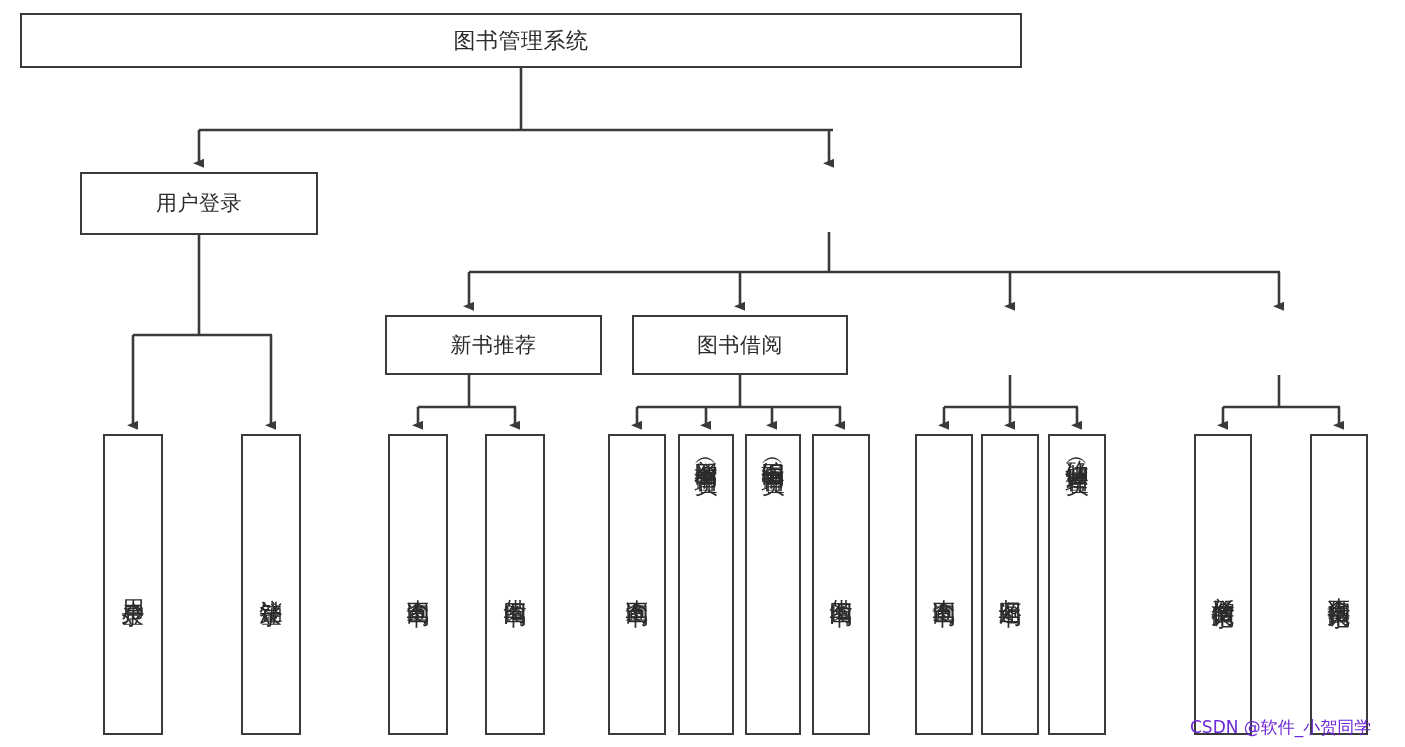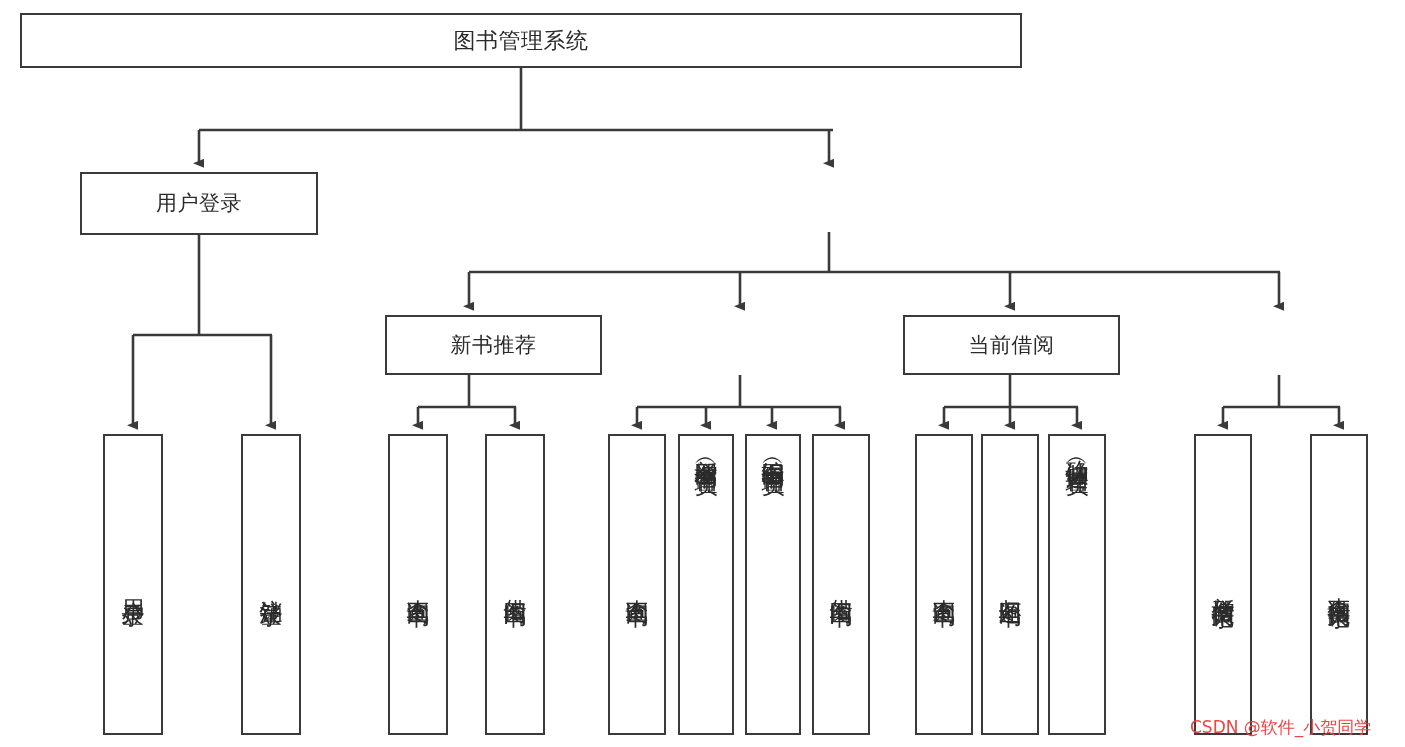--- a/index.html
+++ b/index.html
@@ -65,21 +65,21 @@
     letter-spacing: 2px;
     white-space: nowrap;
   }
   .node.vert.centered {
     align-items: center;
     padding-top: 0;
   }
   .watermark {
     position: absolute;
     font-size: 17px;
-    color: #ef4444;
+    color: #6d28d9;
     white-space: nowrap;
     z-index: 5;
     font-family: "DejaVu Sans", "Liberation Sans", sans-serif;
   }
 </style>
 </head>
 <body>
 
 <div id="canvas">
 
@@ -139,24 +139,24 @@
 
   <div class="node horiz" style="left:80px; top:172px; width:238px; height:63px;">
     <span class="label">用户登录</span>
   </div>
 
 
   <div class="node horiz" style="left:361px; top:315px; width:217px; height:60px;margin-left:24px;">
     <span class="label">新书推荐</span>
   </div>
 
-
-  <div class="node horiz" style="left:903px; top:315px; width:217px; height:60px;">
-    <span class="label">当前借阅</span>
-  </div>
+  <div class="node horiz" style="left:632px; top:315px; width:216px; height:60px;">
+    <span class="label">图书借阅</span>
+  </div>
+
 
 
   <div class="node vert centered" style="left:103px; top:434px; width:60px; height:301px;">
     <span class="label">用户登录</span>
   </div>
 
   <div class="node vert centered" style="left:241px; top:434px; width:60px; height:301px;">
     <span class="label">注销登录</span>
   </div>
 

